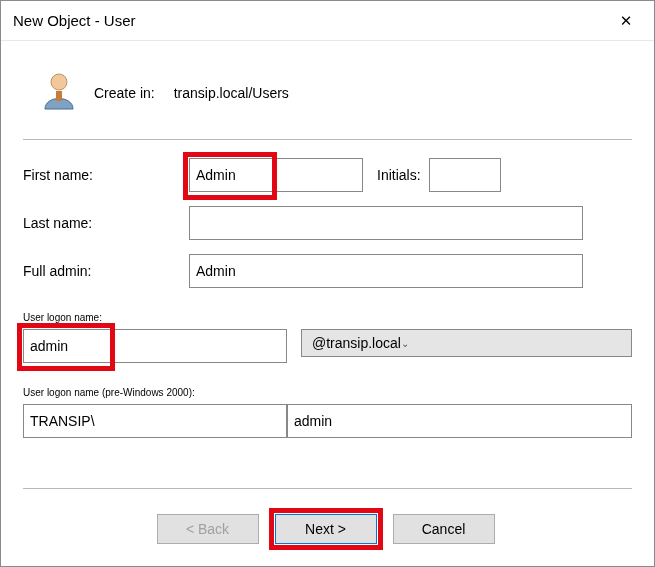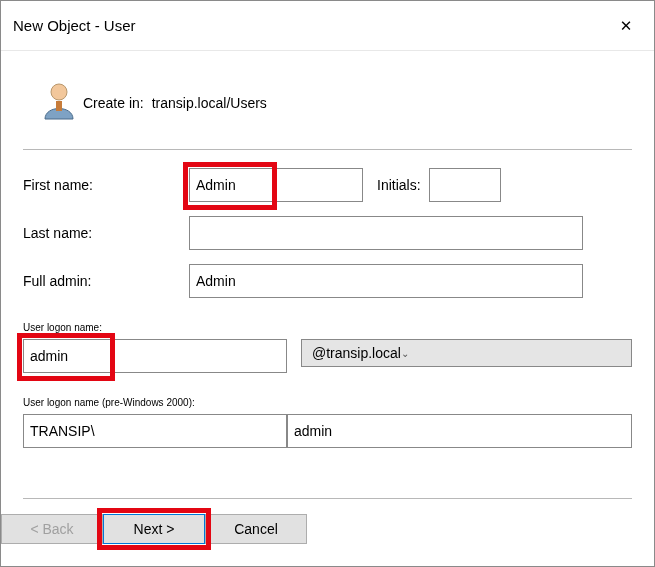--- a/index.html
+++ b/index.html
@@ -4,38 +4,38 @@
 <style>
   * { box-sizing: border-box; font-family: "Segoe UI", Tahoma, sans-serif; }
   body { margin: 0; background: #fff; }
   .window {
     width: 655px; height: 567px;
     border: 1px solid #8a8a8a;
     background: #fff;
     display: flex; flex-direction: column;
   }
   .titlebar {
-    height: 50px;
+    height: 40px;
     display: flex; align-items: center; justify-content: space-between;
     padding-left: 12px;
     border-bottom: 1px solid #e8e8e8;
   }
   .titlebar span { font-size: 15px; color: #000; }
   .close-btn {
     width: 56px; height: 42px;
     display: flex; align-items: center; justify-content: center;
     font-size: 16px; color: #333;
     font-family: sans-serif;
   }
   .content {
     flex: 1; padding: 18px 22px 0 22px;
     display: flex; flex-direction: column;
   }
   .createin-row {
-    display: flex; align-items: center; gap: 2px;
+    display: flex; align-items: center; gap: 13px;
     margin: 10px 0 18px 14px;
   }
   .user-icon svg { width: 44px; height: 44px; }
   .createin-label { font-size: 14px; color: #000; }
   .createin-path { font-size: 14px; color: #000; margin-left: 6px; }
   hr.div { border: none; border-top: 1px solid #b8b8b8; margin: 4px 0 18px 0; }
   hr.div2 { border: none; border-top: 1px solid #b8b8b8; margin: 18px 0 14px 0; }
   .form { display: flex; flex-direction: column; gap: 14px; margin-bottom: 32px; }
   .row { display: flex; align-items: center; }
   .lbl { width: 166px; font-size: 14px; color: #000; flex-shrink: 0; }
@@ -55,21 +55,21 @@
     border: 1px solid #888; background: #e5e5e5;
     display: flex; align-items: center; 
     padding: 0 10px; font-size: 14px;
   }
   .chevron { font-size: 10px; color: #555; }
   .pre2k-row { display: flex; margin-top: 6px; }
   .txt-pre2k-domain { width: 264px; background: #f5f5f5; }
   .txt-pre2k-user { flex: 1; }
   .section-label { font-size: 10px; color: #000; margin-top: 10px; }
   .button-row {
-    display: flex; justify-content: flex-start; 
+    display: flex; justify-content: center; gap: 16px;
     padding: 0 4px 22px 0;
   }
   .btn {
     width: 102px; height: 30px;
     font-size: 14px;
     border: 1px solid #adadad;
     background: #e1e1e1;
     display: flex; align-items: center; justify-content: center;
   }
   .btn.disabled { color: #a0a0a0; }

